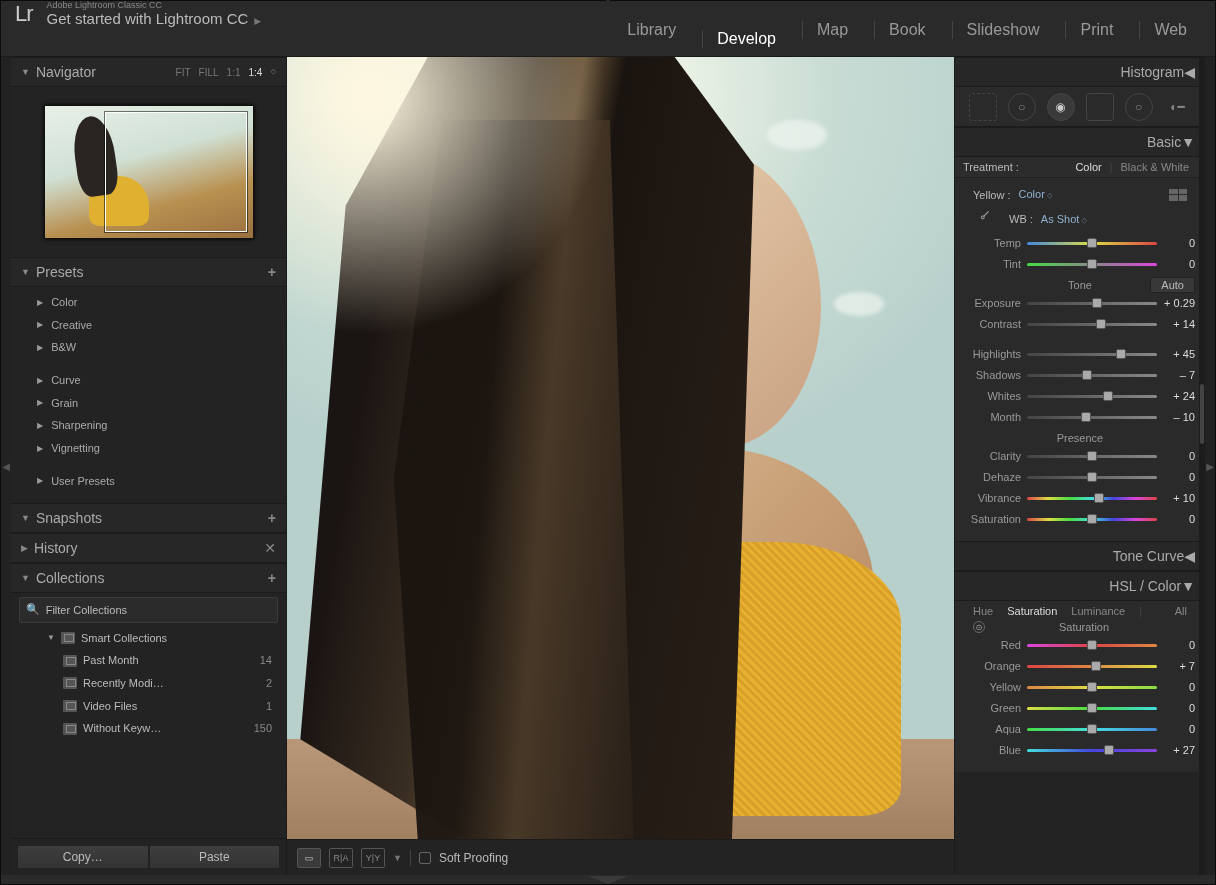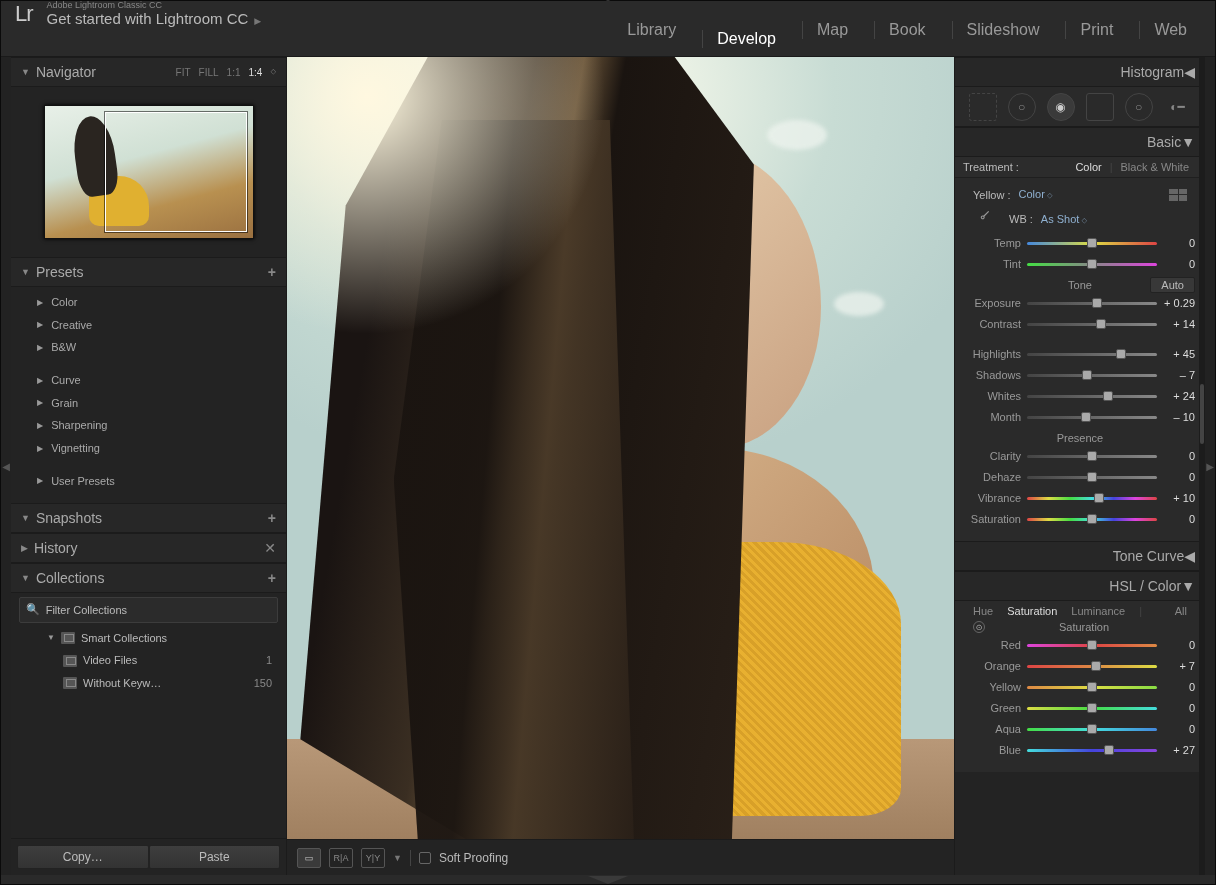--- a/index.html
+++ b/index.html
@@ -230,20 +230,30 @@
         </div>
         <div class="col-tree">
           <div class="col-row" style="padding-left:36px">
             <span class="tri3">▼</span>
               <span class="ico"></span>
               <span>Smart Collections</span>
           </div>
           <div id="col-items">
               <div class="col-row sub">
                 <span class="ico"></span>
+                <span>Past Month</span>
+                <span class="cnt">14</span>
+              </div>
+              <div class="col-row sub">
+                <span class="ico"></span>
+                <span>Recently Modi…</span>
+                <span class="cnt">2</span>
+              </div>
+              <div class="col-row sub">
+                <span class="ico"></span>
                 <span>Video Files</span>
                 <span class="cnt">1</span>
               </div>
               <div class="col-row sub">
                 <span class="ico"></span>
                 <span>Without Keyw…</span>
                 <span class="cnt">150</span>
               </div>
             </div>
         </div>

